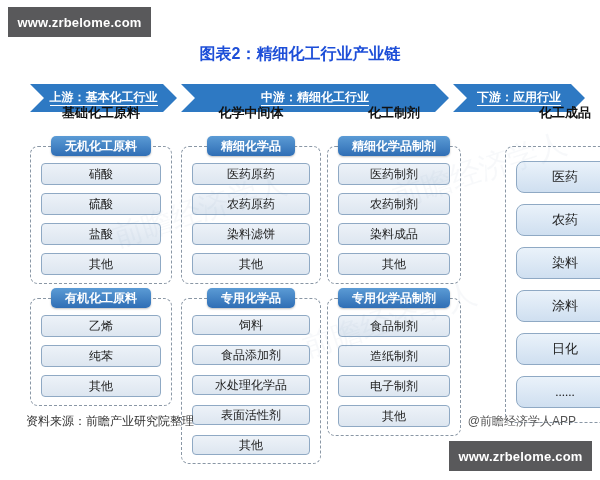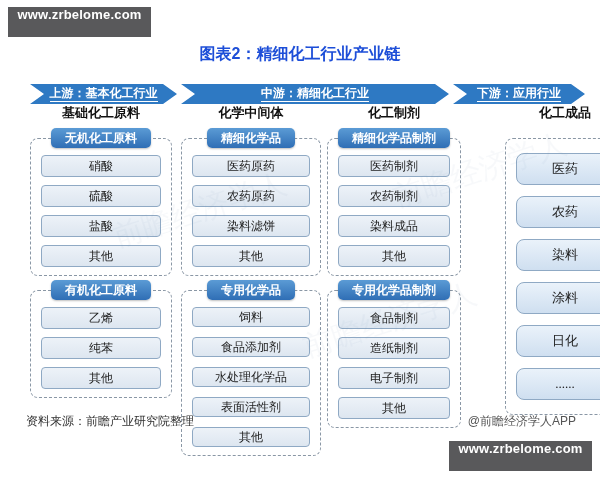--- a/index.html
+++ b/index.html
@@ -14,50 +14,50 @@
     --banner-bg:#59595b;
     --banner-text:#ffffff;
   }
   html,body{margin:0;padding:0;background:#fff;}
   .page{
     position:relative;width:600px;height:480px;background:#ffffff;overflow:hidden;
     font-family:"Liberation Sans","DejaVu Sans",sans-serif;color:#1c1c1c;
   }
   .banner{
     position:absolute;background:var(--banner-bg);color:var(--banner-text);
-    font-size:13px;font-weight:bold;display:flex;align-items:flex-start;justify-content:center;
+    font-size:13px;font-weight:bold;display:flex;align-items:center;justify-content:center;
     letter-spacing:.2px;
   }
   .banner-top{left:8px;top:7px;width:143px;height:30px;}
   .banner-bottom{right:8px;bottom:9px;width:143px;height:30px;}
   .chart-title{
     position:absolute;left:0;top:44px;width:100%;text-align:center;
     font-size:16px;font-weight:bold;color:#1d4ed8;
   }
   .arrow{
-    position:absolute;top:84px;height:20px;background:var(--arrow-blue);
+    position:absolute;top:84px;height:28px;background:var(--arrow-blue);
     display:flex;align-items:center;justify-content:center;
     clip-path:polygon(0 0,calc(100% - 14px) 0,100% 50%,calc(100% - 14px) 100%,0 100%,14px 50%);
   }
   .arrow span{
     color:#fff;font-size:12px;font-weight:bold;white-space:nowrap;
     border-bottom:1px solid #fff;padding-bottom:1px;line-height:14px;
   }
   .arrow-1{left:30px;width:147px;}
   .arrow-2{left:181px;width:268px;}
   .arrow-3{left:453px;width:132px;}
   .col{position:absolute;top:104px;display:flex;flex-direction:column;}
   .col-title{
     height:18px;line-height:18px;text-align:center;font-size:13px;font-weight:bold;
     color:#111;margin-bottom:16px;white-space:nowrap;
   }
   .group{
     position:relative;border:1.5px dashed var(--dashed);border-radius:8px;
     padding:16px 10px 8px 10px;display:flex;flex-direction:column;gap:8px;
-    margin-top:0;
+    margin-top:8px;
   }
   .group + .group{margin-top:14px;}
   .group.compact{gap:10px;}
   .group.no-header{padding:14px 10px;gap:11px;}
   .group-header{
     position:absolute;top:-11px;left:50%;transform:translateX(-50%);
     background:linear-gradient(180deg,var(--header-blue-top),var(--header-blue-bottom));
     color:#fff;font-size:12px;font-weight:bold;white-space:nowrap;
     padding:3px 14px;border-radius:5px;line-height:14px;
     box-shadow:0 1px 2px rgba(0,0,0,.25);

